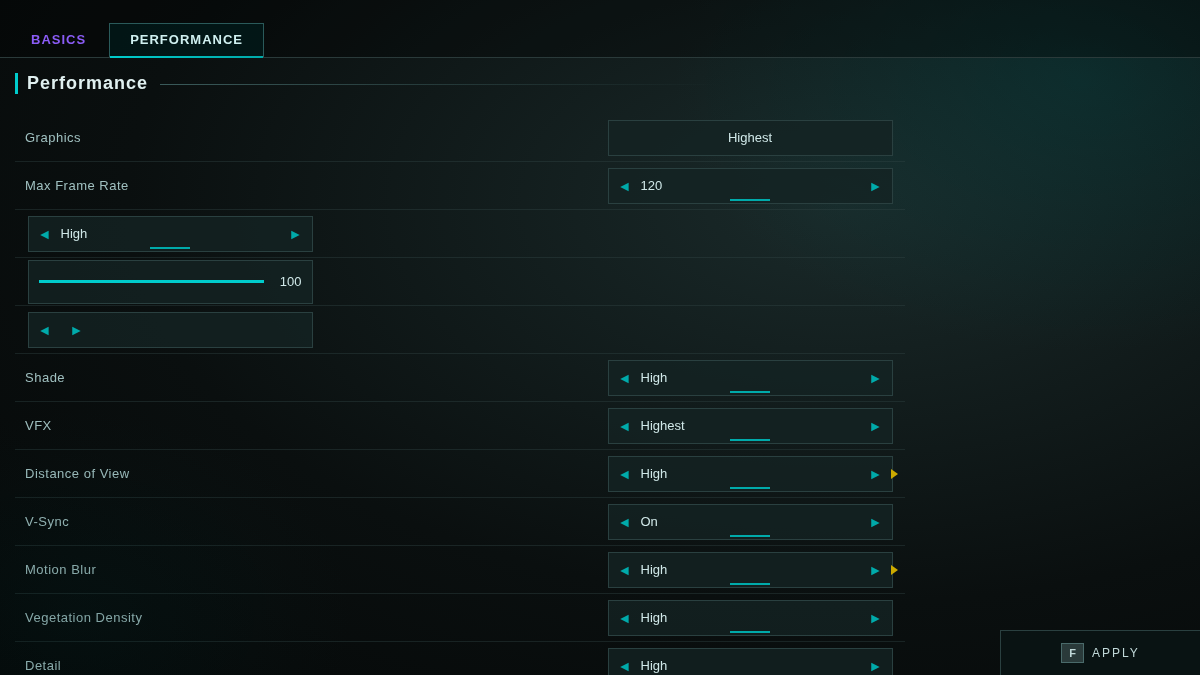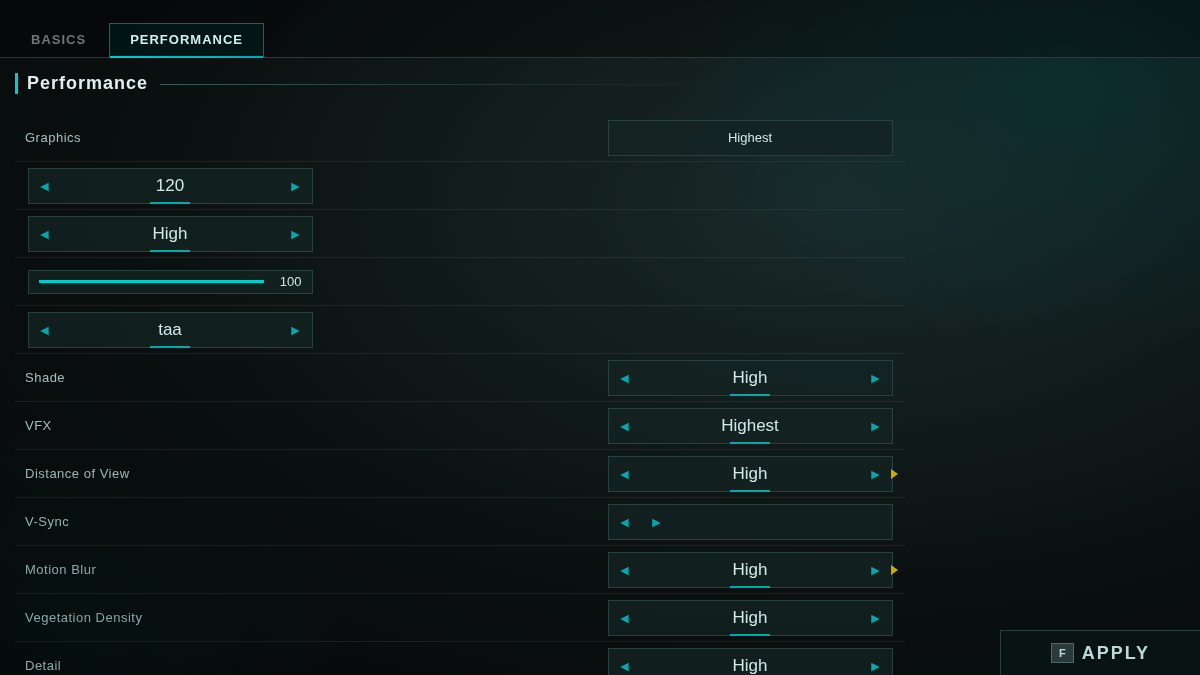--- a/index.html
+++ b/index.html
@@ -43,21 +43,21 @@
       position: relative;
       z-index: 10;
     }
 
     .tab {
       padding: 8px 20px 10px;
       cursor: pointer;
       font-size: 13px;
       font-weight: bold;
       letter-spacing: 1px;
-      color: #737373;
+      color: #8b5cf6;
       text-transform: uppercase;
       border: 1px solid transparent;
       border-bottom: none;
       margin-right: 2px;
       position: relative;
     }
 
     .tab.active {
       color: #d0f0f0;
       background: rgba(0,30,30,0.6);
@@ -165,22 +165,22 @@
       cursor: pointer;
       color: #00aaaa;
       font-size: 14px;
       background: transparent;
       border: none;
       flex-shrink: 0;
     }
 
     .arrow-value {
       flex: 1;
-      text-align: center;
-      font-size: 17px;
+      text-align: left;
+      font-size: 13px;
       color: #d0e8e8;
       position: relative;
     }
 
     .arrow-value::after {
       content: '';
       position: absolute;
       bottom: -8px;
       left: 50%;
       transform: translateX(-50%);
@@ -198,21 +198,21 @@
       display: flex;
       align-items: center;
       justify-content: center;
       font-size: 13px;
       color: #d0e8e8;
     }
 
     
     .slider-control {
       width: 285px;
-      height: 24px;
+      height: 44px;
       background: rgba(20,35,35,0.8);
       border: 1px solid #2a4040;
       display: flex;
       align-items: center;
       padding: 0 10px;
       gap: 8px;
     }
 
     .slider-track {
       flex: 1;
@@ -264,24 +264,24 @@
     .apply-key {
       background: #2a3a3a;
       border: 1px solid #4a6a6a;
       padding: 3px 7px;
       font-size: 11px;
       color: #c0d8d8;
       font-weight: bold;
     }
 
     .apply-label {
-      font-size: 18px;
+      font-size: 12px;
       color: #c0d8d8;
       letter-spacing: 2px;
-      font-weight: bold;
+      font-weight: normal;
     }
   </style>
 </head>
 <body>
 
 <div class="tabs">
 
 <div class="tab">BASICS</div>
     <div class="tab active">PERFORMANCE</div>
   </div>
@@ -292,20 +292,21 @@
   </div>
   <div class="settings-panel">
 
   <div class="setting-row">
         <span class="setting-label">Graphics</span>
         <div class="setting-control">
           <div class="static-control">Highest</div>
         </div>
       </div>
       <div class="setting-row">
+        <span class="setting-label">Max Frame Rate</span>
         <div class="setting-control">
           <div class="arrow-control">
             <button class="arrow-btn">◄</button>
             <span class="arrow-value">120</span>
             <button class="arrow-btn">►</button>
           </div>
         </div>
       </div>
       <div class="setting-row">
         <div class="setting-control">
@@ -323,21 +324,20 @@
               <div class="slider-fill" style="width: 100%;"></div>
             </div>
             <span class="slider-value">100</span>
           </div>
         </div>
       </div>
       <div class="setting-row">
         <div class="setting-control">
           <div class="arrow-control">
             <button class="arrow-btn">◄</button>
-            <span class="arrow-value">taa</span>
             <button class="arrow-btn">►</button>
           </div>
         </div>
       </div>
       <div class="setting-row">
         <span class="setting-label">Shade</span>
         <div class="setting-control">
           <div class="arrow-control">
             <button class="arrow-btn">◄</button>
             <span class="arrow-value">High</span>
@@ -364,20 +364,21 @@
             <button class="arrow-btn">►</button>
             <div class="warn-indicator"></div>
           </div>
         </div>
       </div>
       <div class="setting-row">
         <span class="setting-label">V-Sync</span>
         <div class="setting-control">
           <div class="arrow-control">
             <button class="arrow-btn">◄</button>
+            <span class="arrow-value">On</span>
             <button class="arrow-btn">►</button>
           </div>
         </div>
       </div>
       <div class="setting-row">
         <span class="setting-label">Motion Blur</span>
         <div class="setting-control">
           <div class="arrow-control">
             <button class="arrow-btn">◄</button>
             <span class="arrow-value">High</span>

